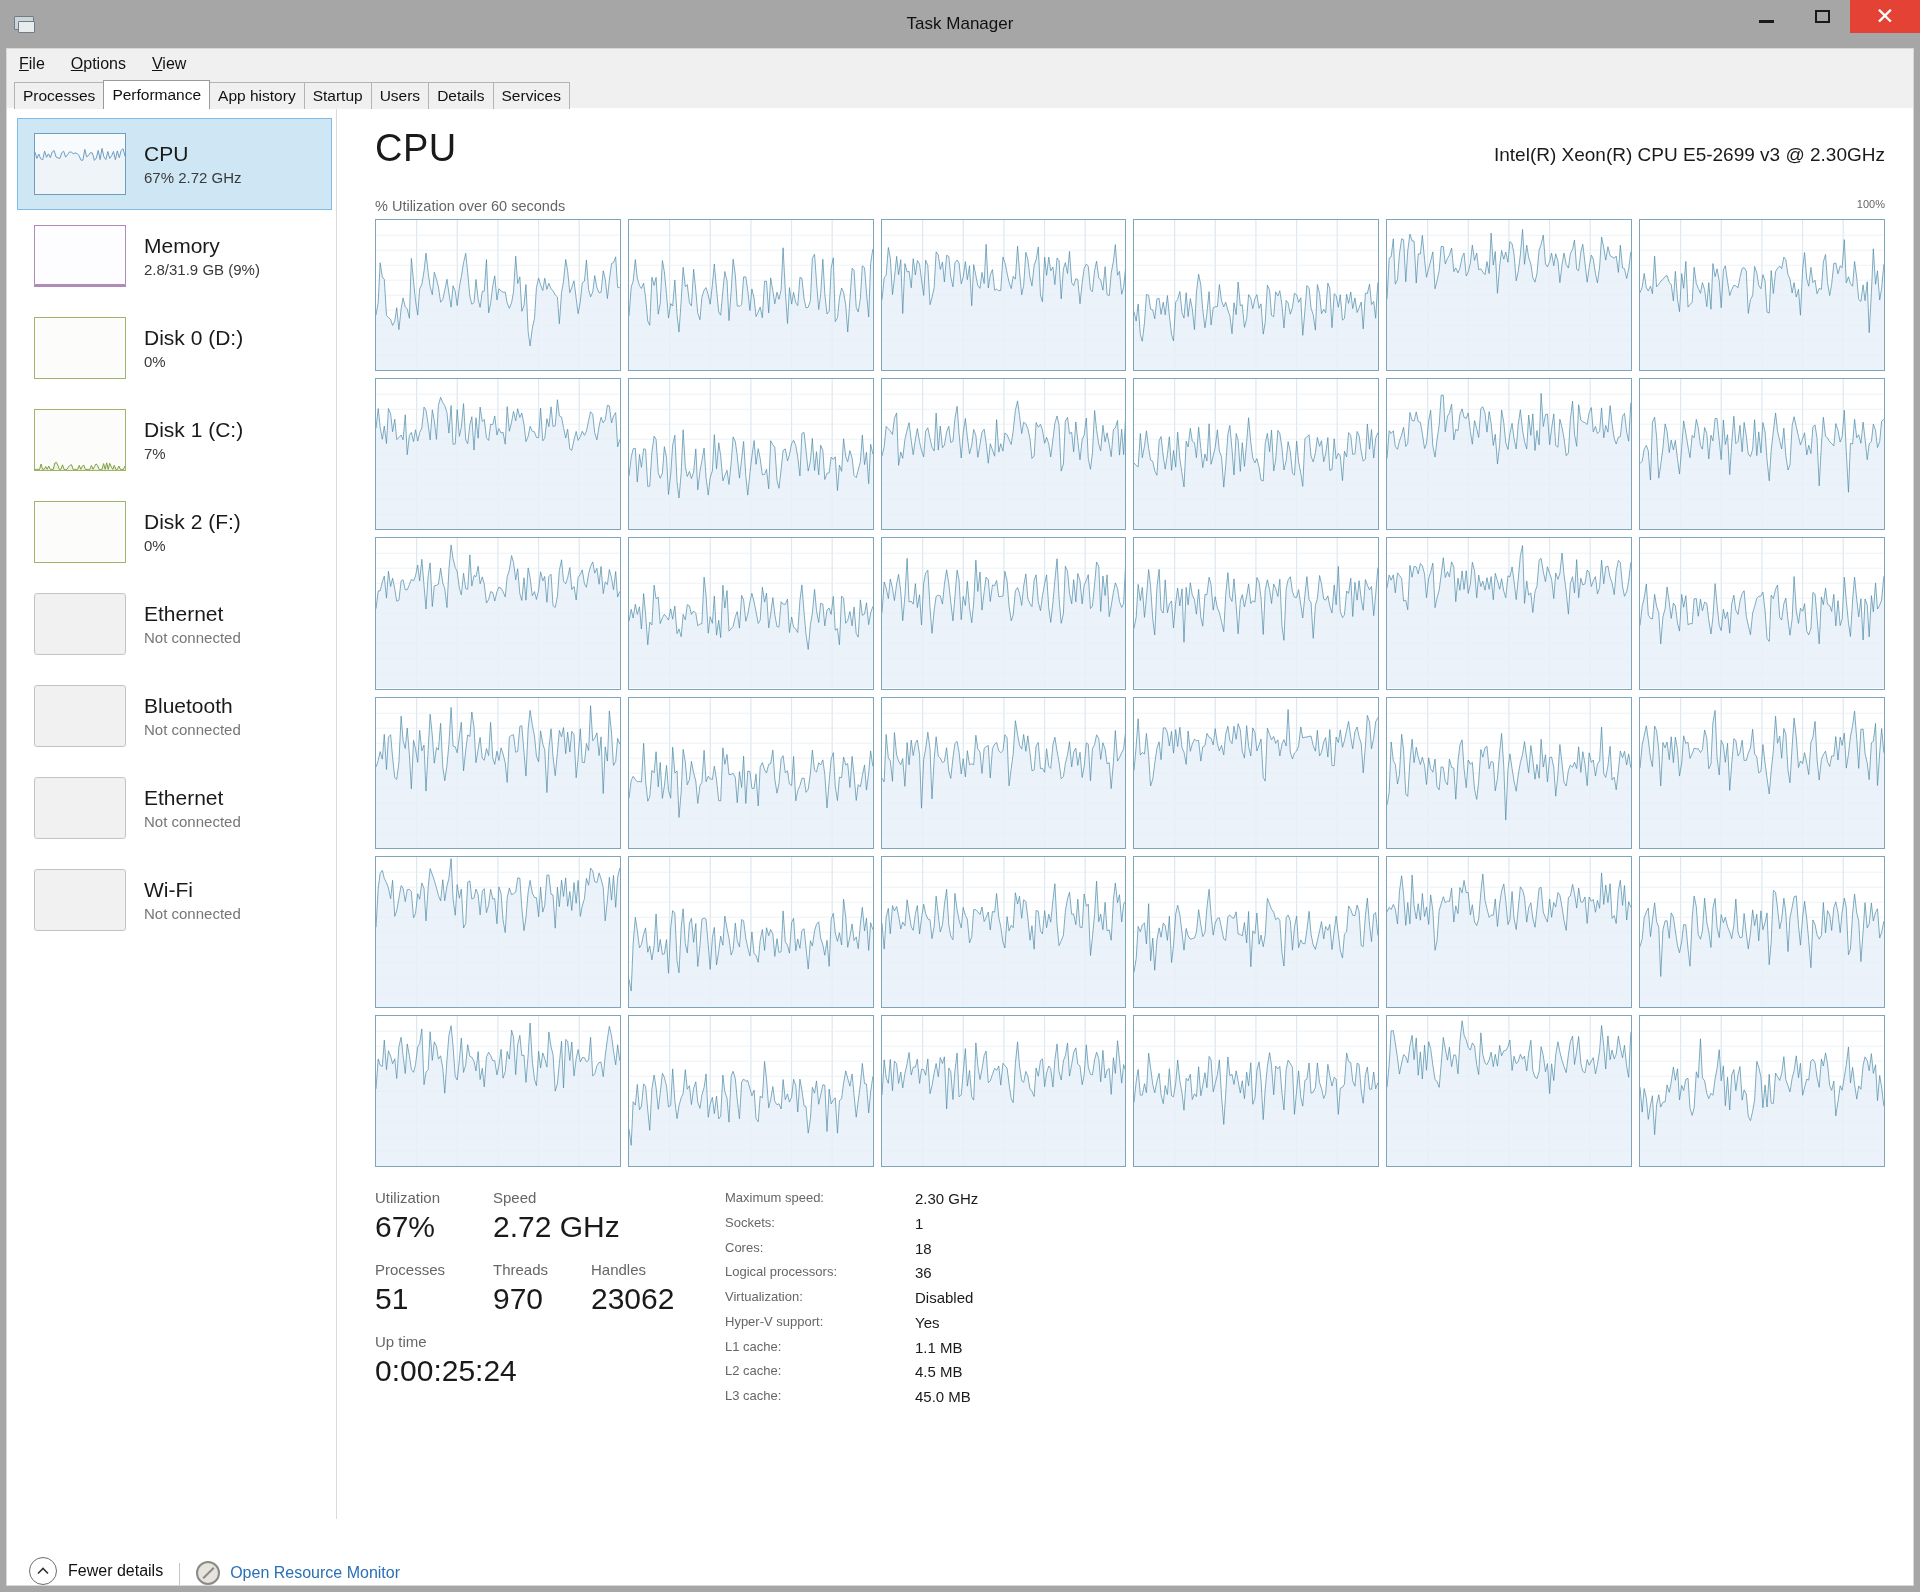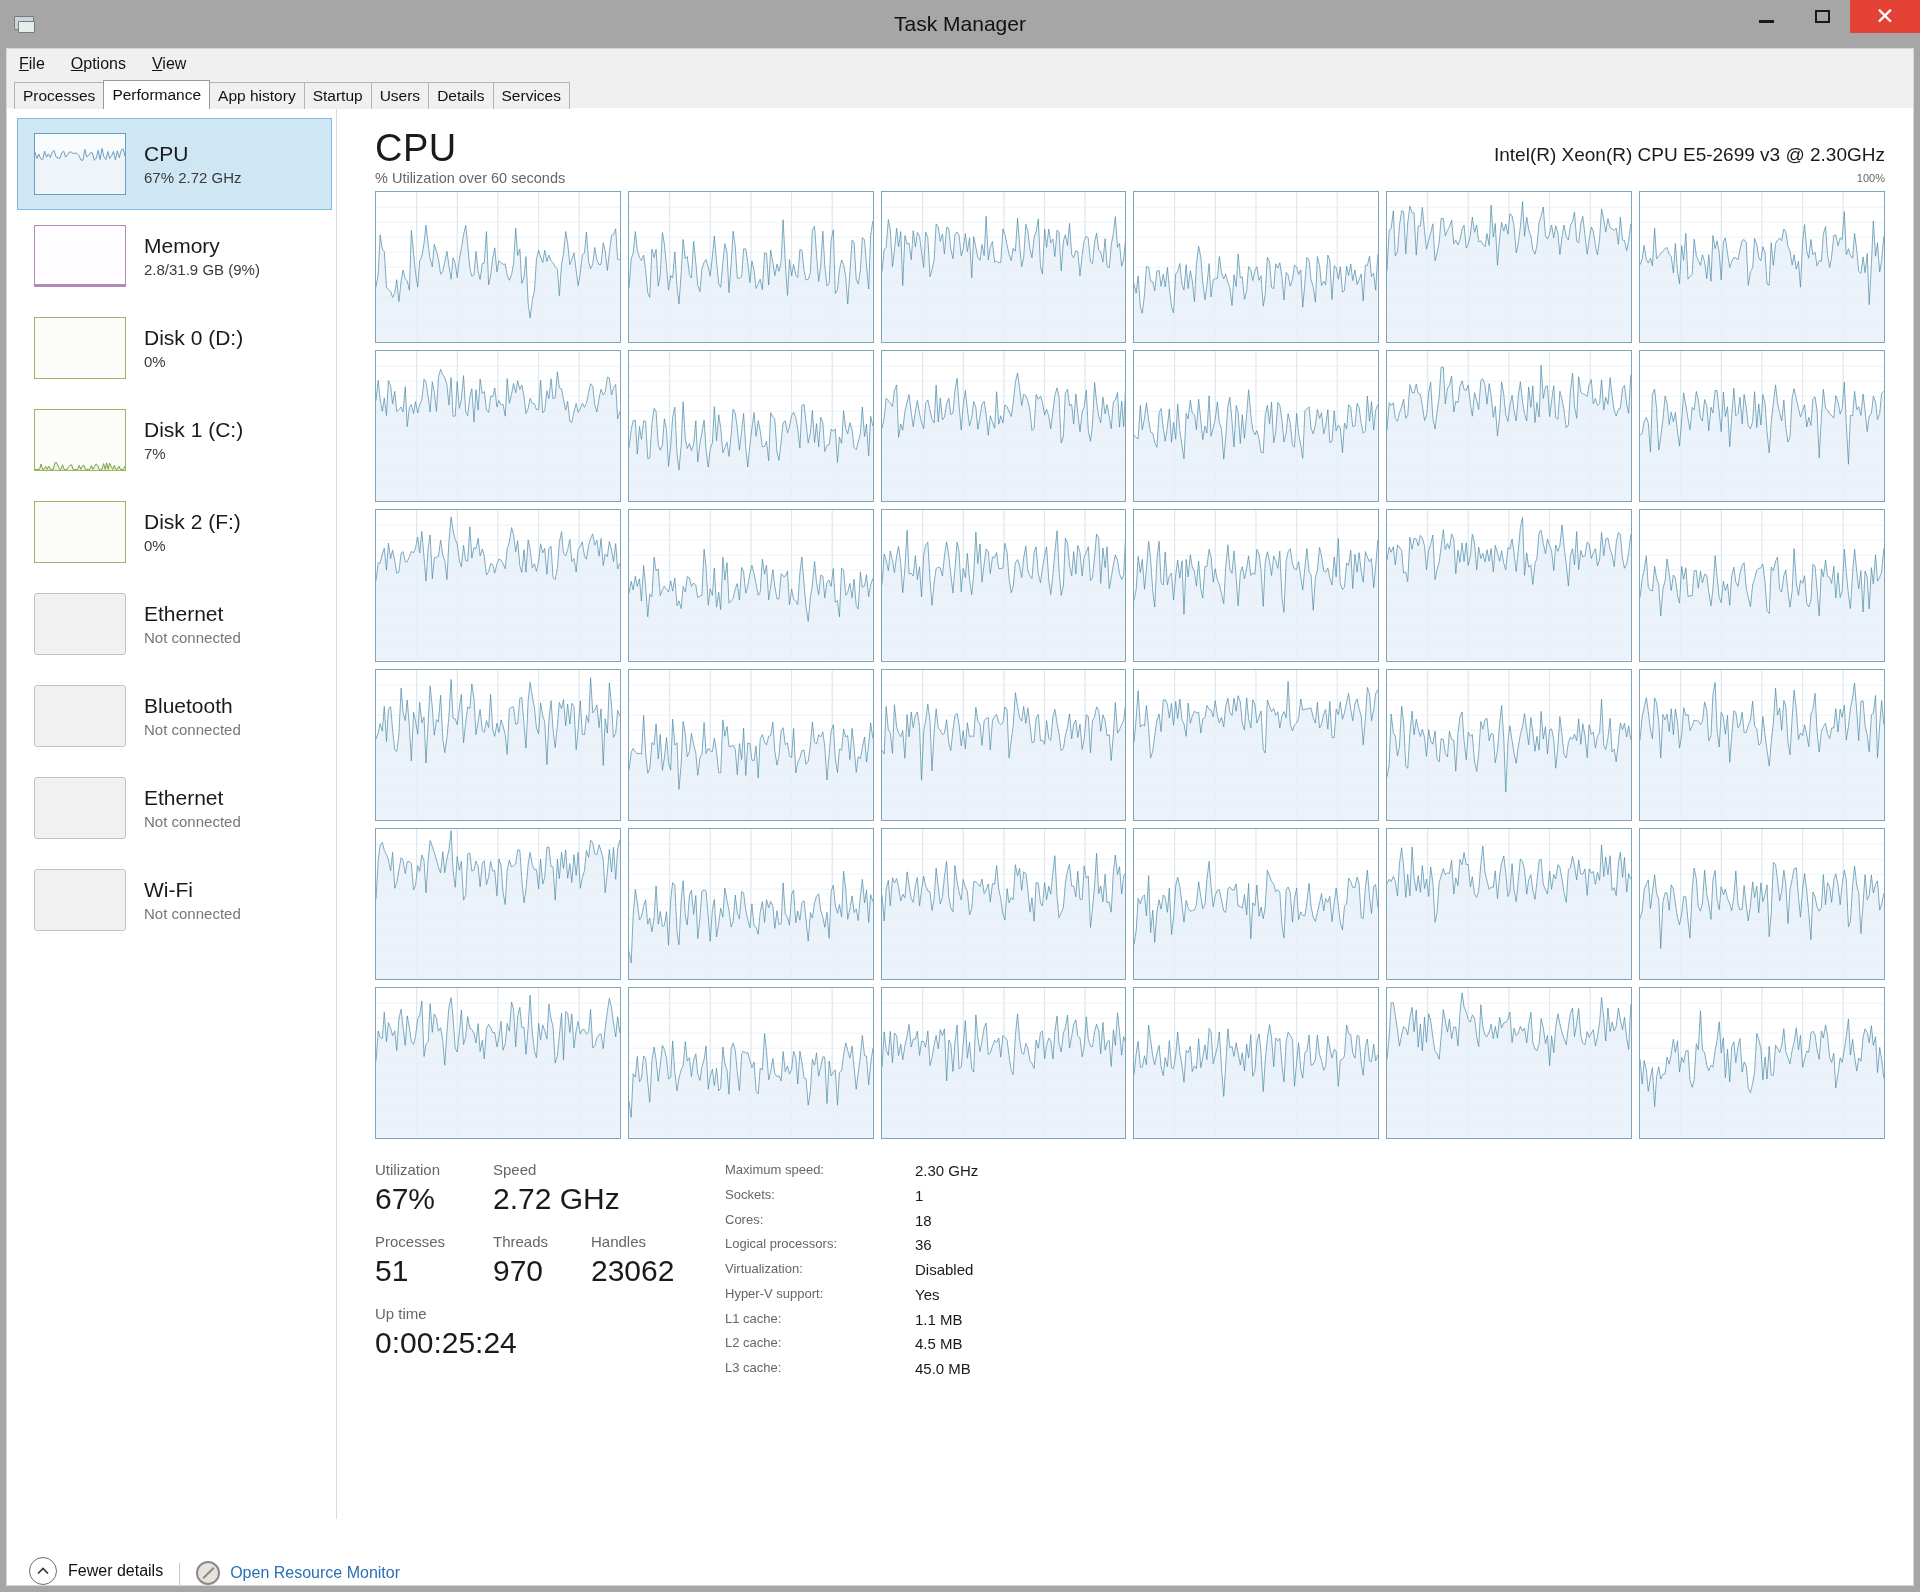--- a/index.html
+++ b/index.html
@@ -41,21 +41,21 @@
     position: absolute; left: 6px; top: 7px;
     width: 17px; height: 12px;
     background: #e8eced;
     border: 1px solid #6f7d88;
     border-radius: 1px;
   }
   #title-text {
     position: absolute;
     left: 0; right: 0; top: 0; bottom: 0;
     display: flex; align-items: center; justify-content: center;
-    font-size: 21px; color: #111;
+    font-size: 17px; color: #111;
     pointer-events: none;
   }
   #win-controls {
     margin-left: auto; display: flex; height: 100%;
     align-items: flex-start;
   }
   .wbtn {
     width: 56px; height: 33px;
     display: flex; align-items: center; justify-content: center;
     color: #1a1a1a;
@@ -155,22 +155,22 @@
   #main {
     flex: 1; min-width: 0;
     padding: 18px 28px 0 38px;
     display: flex; flex-direction: column;
     background: #ffffff;
   }
   #main-head { display: flex; align-items: baseline; }
   #cpu-heading { font-size: 38px; color: #1a1a1a; font-weight: 400; letter-spacing: .5px; }
   #cpu-model { margin-left: auto; font-size: 19px; color: #1a1a1a; }
   #graph-labels {
-    display: flex; align-items: center;
-    margin-top: 0; margin-bottom: 5px;
+    display: flex; align-items: flex-start;
+    margin-top: 28px; margin-bottom: 5px;
   }
   #util-label { font-size: 14.5px; color: #666; }
   #pct-label { margin-left: auto; font-size: 11px; color: #666; }
 
   #core-grid {
     display: grid;
     grid-template-columns: repeat(6, 1fr);
     grid-template-rows: repeat(6, 1fr);
     gap: 7px;
     height: 948px;

